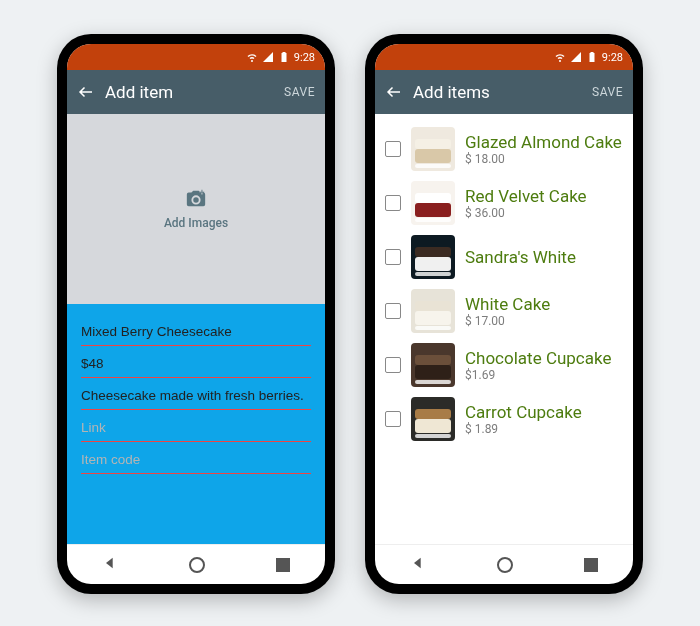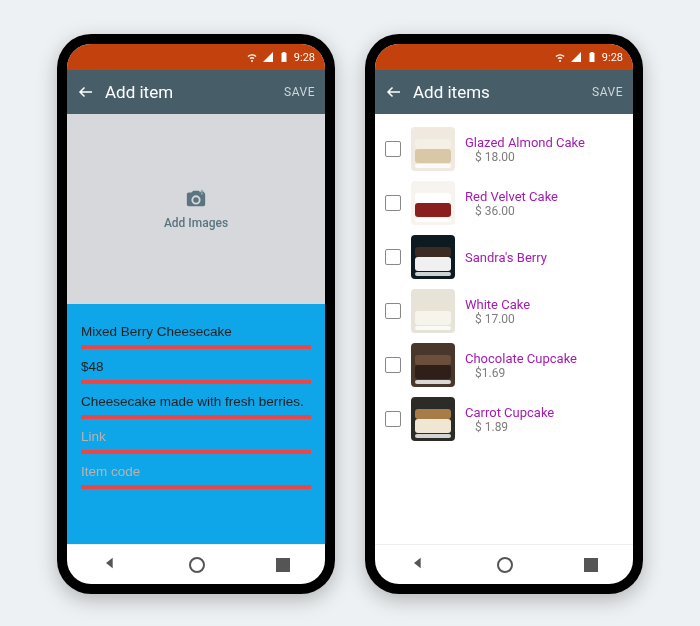--- a/index.html
+++ b/index.html
@@ -69,43 +69,43 @@
     align-items:center;
     justify-content:center;
     gap:6px;
   }
   .imagezone svg { width:22px; height:22px; fill:#5a7580; }
   .imagezone-label { color:#5a7580; font-size:12px; font-weight:500; }
   .fields { padding: 10px 14px 0; }
   .field {
     width:100%;
     border:none;
-    border-bottom:4px solid #ef4444;
+    border-bottom:1px solid #ef4444;
     font-size:13.5px;
     padding: 10px 0 6px;
     background:transparent;
     outline:none;
     color:#222;
   }
   .field::placeholder { color:#b4b4b4; }
   
   .list { flex:1; overflow:hidden; padding: 8px 10px 0; }
   .row { display:flex; align-items:center; gap:10px; padding:5px 0; }
   .cb {
     width:16px; height:16px; border:1.5px solid #888; border-radius:2px;
     flex:0 0 auto;
   }
   .thumb {
     width:44px; height:44px; border-radius:4px; flex:0 0 auto;
     display:flex; align-items:center; justify-content:center;
     font-size:10px; color:#fff;
   }
   .rowtext { flex:1; min-width:0; }
-  .rowname { font-size:13px; color:#a21caf; white-space:nowrap; overflow:hidden; text-overflow:ellipsis; }
-  .rowprice { font-size:12px; color:#7d7d7d;margin-left:10px; }
+  .rowname { font-size:17px; color:#4d7c0f; white-space:nowrap; overflow:hidden; text-overflow:ellipsis; }
+  .rowprice { font-size:12px; color:#7d7d7d; }
   
   .navbar {
     height: 40px;
     display:flex;
     align-items:center;
     justify-content:space-around;
     border-top:1px solid #eee;
   }
   .navbar svg { width:16px; height:16px; fill:#555; }
   .nav-sq { width:14px; height:14px; background:#555; }
@@ -216,21 +216,21 @@
     </div>
         </div>
         <div class="row">
     <div class="cb"></div>
     <div class="thumb cake" style="background:#0d1a22">
       <div class="layer" style="bottom:8px;height:14px;background:#f0f0f0"></div>
       <div class="layer" style="bottom:22px;height:10px;background:#3b2b22"></div>
       <div class="plate"></div>
     </div>
     <div class="rowtext">
-      <div class="rowname">Sandra's Berry</div>
+      <div class="rowname">Sandra's White</div>
     </div>
         </div>
         <div class="row">
     <div class="cb"></div>
     <div class="thumb cake" style="background:#e7e3d8">
       <div class="layer" style="bottom:8px;height:14px;background:#f7f4ec"></div>
       <div class="layer" style="bottom:22px;height:10px;background:#e9e3d5"></div>
       <div class="plate"></div>
     </div>
     <div class="rowtext">

